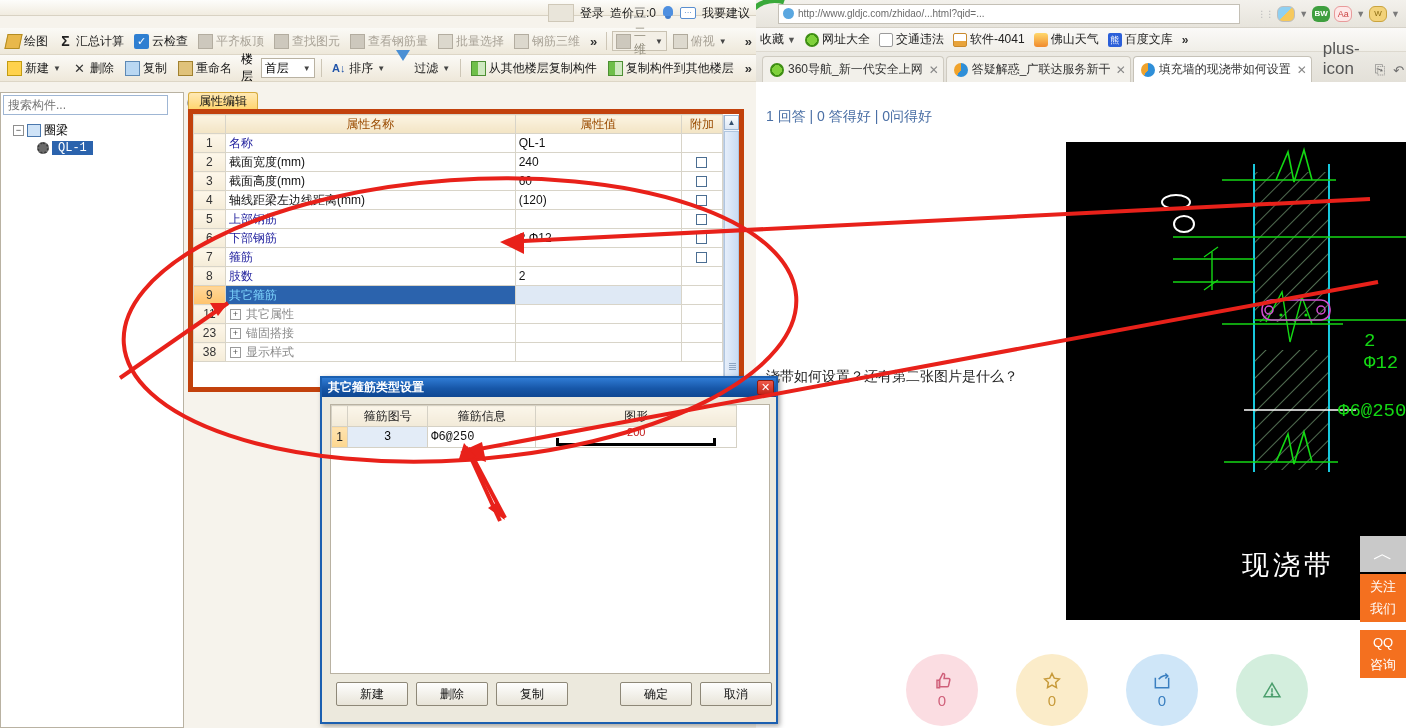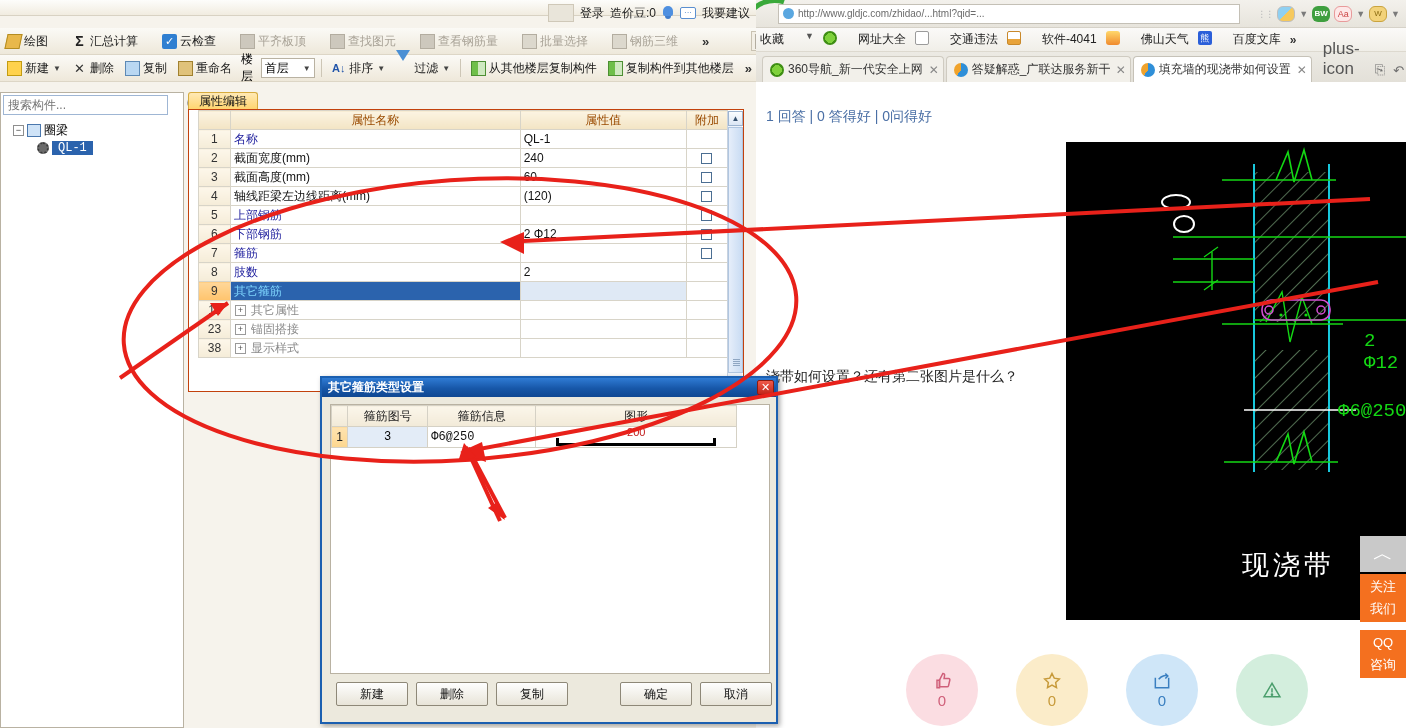--- a/index.html
+++ b/index.html
@@ -26,21 +26,21 @@
   .bell { width:12px; height:14px; position:relative; }
   .bell::before { content:""; position:absolute; left:1px; top:0; width:10px; height:10px;
     background:#4e8fe0; border-radius:5px 5px 2px 2px; }
   .bell::after { content:""; position:absolute; left:3px; top:10px; width:6px; height:3px;
     background:#3f7ccc; border-radius:0 0 3px 3px; }
   .speech { width:16px; height:12px; border:1px solid #5a8fd0; border-radius:2px; background:#fff;
     color:#5a8fd0; font-size:8px; line-height:10px; text-align:center; }
 
   .app-toolbar1 { position:absolute; left:0; top:28px; width:756px; height:27px;
     background: linear-gradient(to bottom,#fbfaf6 0%, #eee8da 100%);
-    border-bottom:1px solid #ddd6c6; display:flex; align-items:center; gap:16px; padding-left:2px; }
+    border-bottom:1px solid #ddd6c6; display:flex; align-items:center; gap:2px; padding-left:2px; }
   .app-toolbar2 { position:absolute; left:0; top:55px; width:756px; height:27px;
     background: linear-gradient(to bottom,#fbfaf6 0%, #eee8da 100%);
     border-bottom:1px solid #ddd6c6; display:flex; align-items:center; gap:3px; padding-left:3px; }
   .tb-item { display:flex; align-items:center; gap:3px; padding:2px 4px; white-space:nowrap;
     font-size:12px; color:#1a1a1a; cursor:default; }
   .tb-item.dis { color:#a8a296; }
   .tb-sep { width:1px; height:18px; background:#cdc6b6; margin:0 3px; }
   .tb-ico { width:15px; height:15px; display:inline-block; flex:none; }
   .tb-chev { font-size:8px; color:#444; margin-left:1px; }
   .tb-more { font-size:13px; font-weight:bold; color:#333; padding:0 4px; }
@@ -80,21 +80,21 @@
     border:2px dotted #3a3a3a; }
   .tree-sel { background:#2b63ad; color:#fff; padding:0 6px; font-family:"Liberation Mono", monospace; }
 
   
   .prop-pane { position:absolute; left:188px; top:92px; width:556px; height:300px; }
   .prop-tab { position:absolute; left:0; top:0; width:70px; height:18px;
     background:linear-gradient(to bottom,#ffe9b5,#ffd46b); border:1px solid #d6ab3e;
     border-bottom:none; border-radius:3px 3px 0 0; font-size:12px; text-align:center;
     line-height:17px; color:#111; }
   .prop-box { position:absolute; left:0; top:17px; width:556px; height:283px;
-    background:#fff; border:1px solid #c2410c;padding-left:9px; }
+    background:#fff; border:5px solid #c2410c; }
   table.prop { border-collapse:collapse; width:530px; table-layout:fixed; font-size:12px; }
   table.prop th, table.prop td { border:1px solid #d8d4c8; height:19px; padding:0 3px;
     overflow:hidden; white-space:nowrap; }
   table.prop th { background:linear-gradient(to bottom,#fcf4e2,#f3e4c4); font-weight:normal;
     color:#9a4b00; text-align:center; }
   th.c-idx { width:24px; background:linear-gradient(to bottom,#fdf7ea,#f5ebd6); }
   th.c-name { width:218px; }
   th.c-val { width:125px; background:linear-gradient(to bottom,#fbe2b2,#f2cd85); }
   th.c-add { width:31px; }
   td.c-idx { text-align:center; background:linear-gradient(to bottom,#fdf7ea,#f5ecd8); color:#333; }
@@ -166,21 +166,21 @@
   .bi { width:18px; height:16px; border-radius:6px; }
   .bi-apps { background:linear-gradient(135deg,#8fd0f2 0 50%, #f6c95c 50% 100%); border:1px solid #bdbdbd; }
   .bi-book { background:#3f9f3f; color:#fff; font-size:8px; text-align:center; line-height:16px; font-weight:bold; }
   .bi-aa { background:#fde8e8; border:1px solid #e89a9a; color:#cc4444; font-size:9px; text-align:center; line-height:14px; }
   .bi-w { background:#f2d27a; border:1px solid #c9a33e; color:#8a6a10; font-size:8px; text-align:center; line-height:14px; }
   .bi-cv { color:#7a7a7a; font-size:9px; }
 
   .brw-bookmarks { position:absolute; left:0; top:28px; width:650px; height:24px;
     background:linear-gradient(to bottom,#fbfaf8,#f0eee8); border-bottom:1px solid #ddd9cf;
     display:flex; align-items:center; gap:9px; padding-left:4px; font-size:12px; color:#222; }
-  .bm { display:flex; align-items:flex-start; gap:21px; white-space:nowrap; }
+  .bm { display:flex; align-items:center; gap:3px; white-space:nowrap; }
   .bm-ico { width:14px; height:14px; border-radius:2px; flex:none; }
   .ico-360 { background:radial-gradient(circle at 50% 50%, #7fd13b 0 48%, #3f8f14 48% 100%);
     border-radius:7px; }
   .ico-page { background:#fff; border:1px solid #9b9b9b; }
   .ico-2345 { background:linear-gradient(to bottom,#ffffff 0 55%, #e8a33a 55% 100%); border:1px solid #c9892b; }
   .ico-weather { background:linear-gradient(to bottom,#ffd86b,#f08a2d); border-radius:3px; }
   .ico-baidu { background:#2b5fd9; color:#fff; font-size:9px; text-align:center; line-height:14px; border-radius:2px; }
   .bm-chev { color:#555; font-size:9px; }
   .bm-more { font-weight:bold; color:#333; }
 

